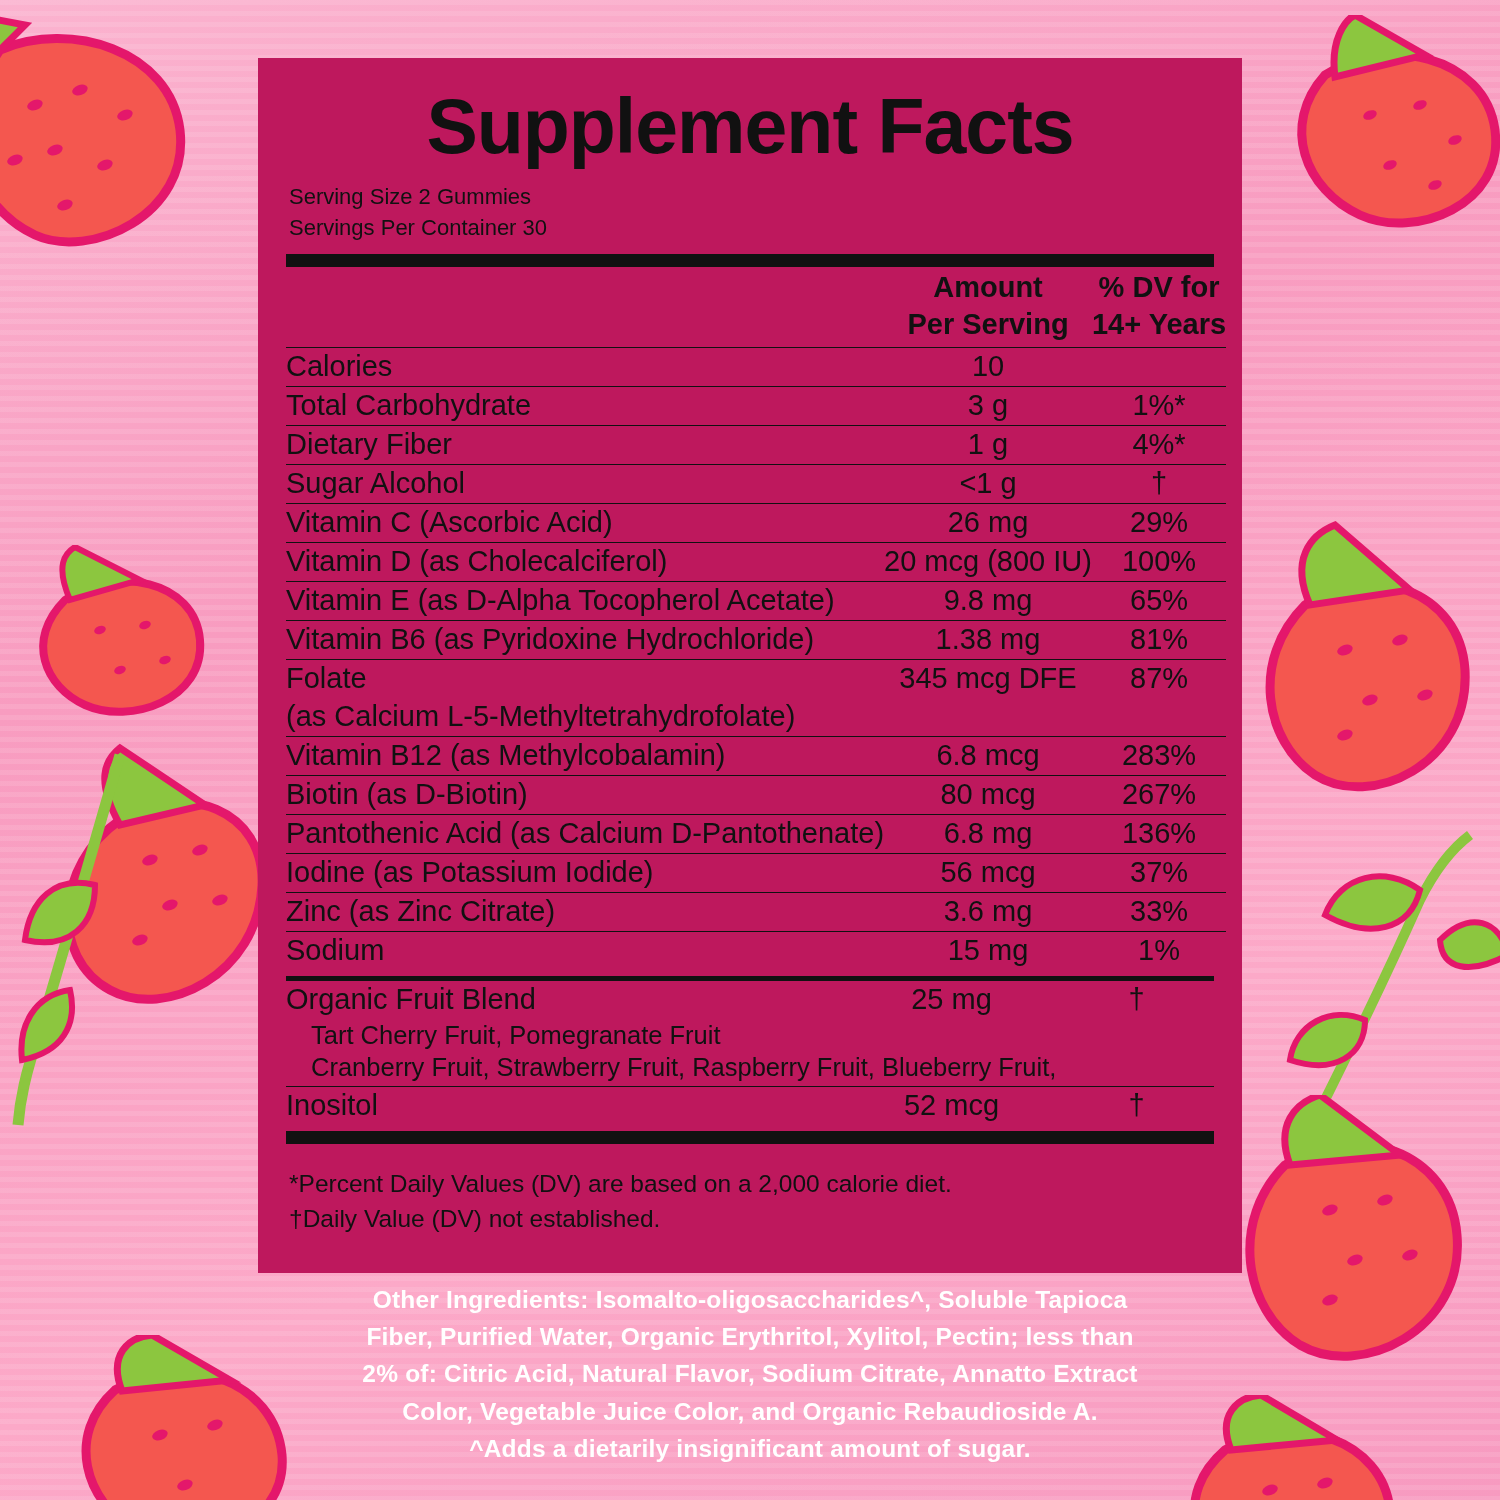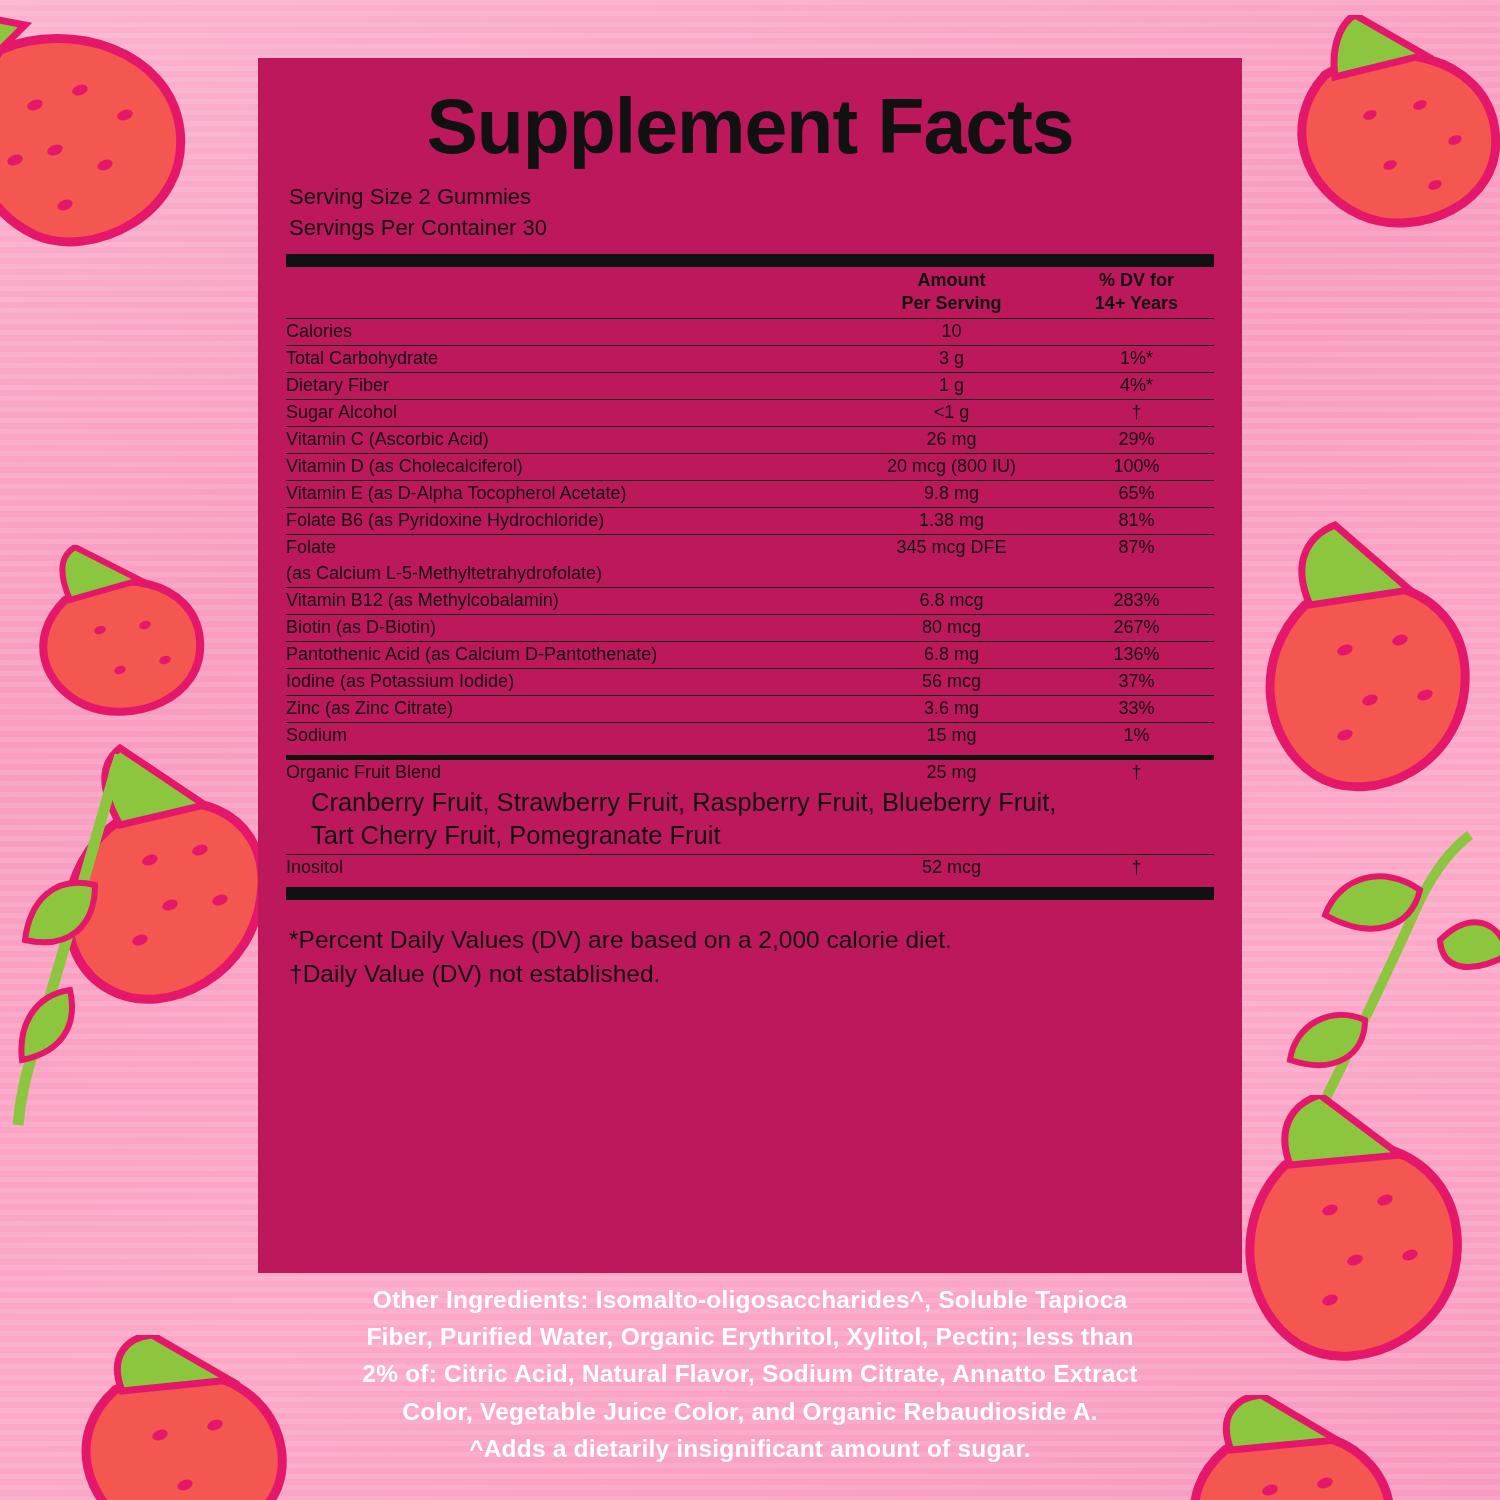--- a/index.html
+++ b/index.html
@@ -76,21 +76,21 @@
     background: #111;
   }
   .rule-med {
     height: 5px;
     background: #111;
   }
 
   table.facts {
     width: 100%;
     border-collapse: collapse;
-    font-size: 18px;
+    font-size: 29px;
     color: #111;
   }
   table.facts td {
     padding: 2px 0 3px 0;
     vertical-align: bottom;
   }
   td.nm {
     text-align: left;
     padding-left: 3px;
     white-space: nowrap;
@@ -308,21 +308,21 @@
           <td class="nm">Vitamin D (as Cholecalciferol)</td>
           <td class="amt">20 mcg (800 IU)</td>
           <td class="dv">100%</td>
         </tr>
         <tr class="brdr">
           <td class="nm">Vitamin E (as D-Alpha Tocopherol Acetate)</td>
           <td class="amt">9.8 mg</td>
           <td class="dv">65%</td>
         </tr>
         <tr class="brdr">
-          <td class="nm">Folate B6 (as Pyridoxine Hydrochloride)</td>
+          <td class="nm">Vitamin B6 (as Pyridoxine Hydrochloride)</td>
           <td class="amt">1.38 mg</td>
           <td class="dv">81%</td>
         </tr>
 
         <tr class="brdr">
           <td class="nm">Folate</td>
           <td class="amt">345 mcg DFE</td>
           <td class="dv">87%</td>
         </tr>
         <tr class="noborder">
@@ -365,22 +365,22 @@
 
     <table class="facts">
       <tbody>
         <tr class="noborder">
           <td class="nm">Organic Fruit Blend</td>
           <td class="amt">25 mg</td>
           <td class="dv">†</td>
         </tr>
       </tbody>
     </table>
+    <div class="contline">Tart Cherry Fruit, Pomegranate Fruit</div>
     <div class="contline">Cranberry Fruit, Strawberry Fruit, Raspberry Fruit, Blueberry Fruit,</div>
-    <div class="contline">Tart Cherry Fruit, Pomegranate Fruit</div>
 
     <table class="facts" style="margin-top:2px;">
       <tbody>
         <tr class="brdr">
           <td class="nm">Inositol</td>
           <td class="amt">52 mcg</td>
           <td class="dv">†</td>
         </tr>
       </tbody>
     </table>

